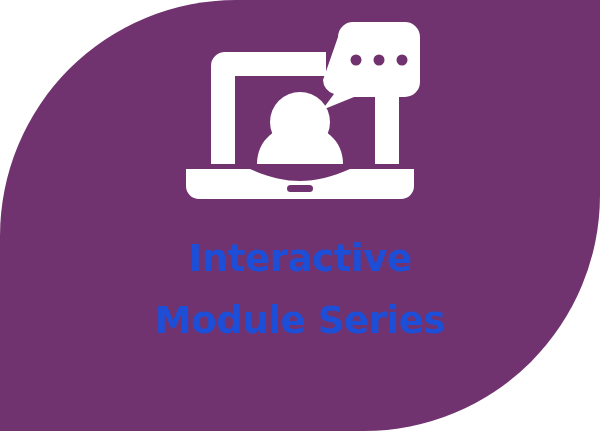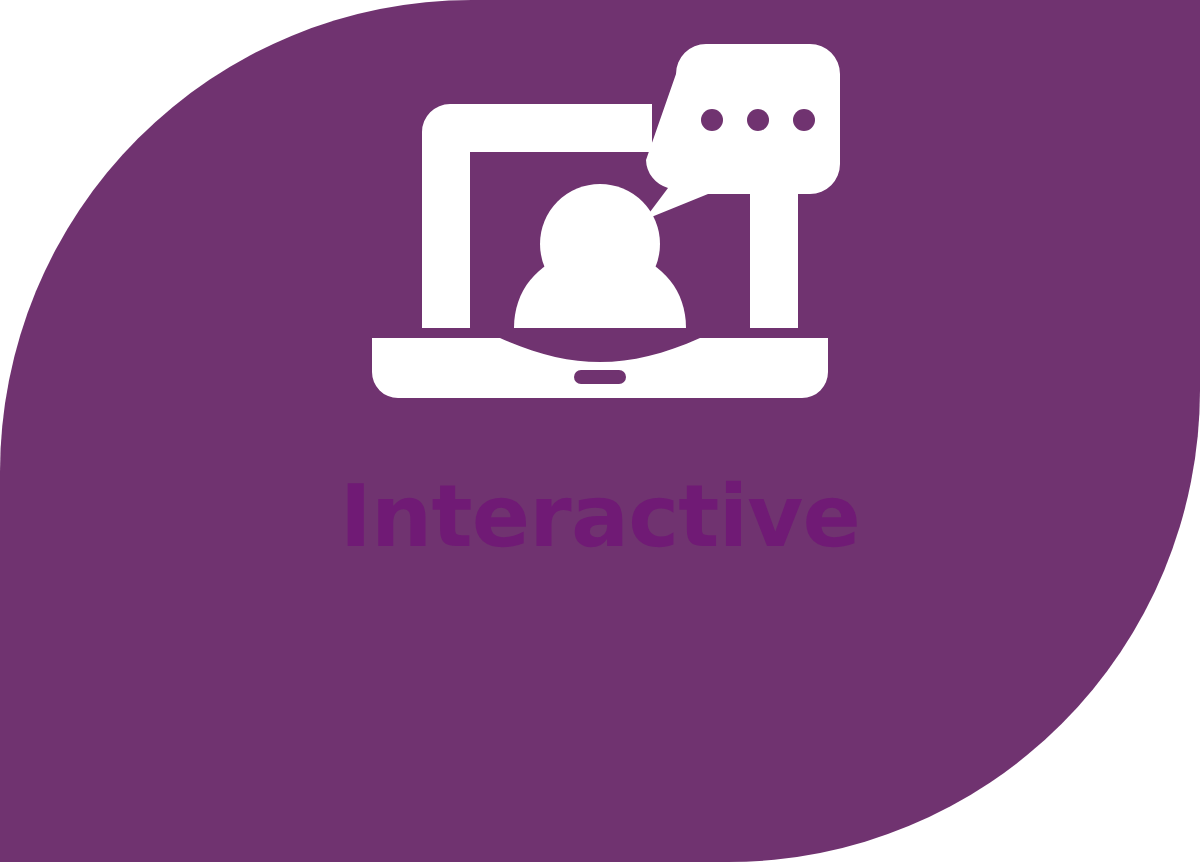--- a/index.html
+++ b/index.html
@@ -47,24 +47,24 @@
     left: 0;
     right: 0;
     top: 228px;
     text-align: center;
     color: #ffffff;
   }
   .title-line {
     display: block;
     font-family: "DejaVu Sans", "Liberation Sans", sans-serif;
     font-weight: bold;
-    font-size: 43px;
+    font-size: 37px;
     line-height: 62px;
     letter-spacing: -0.4px;
-    color: #701a75;
+    color: #1d4ed8;
     white-space: nowrap;
   }
 </style>
 </head>
 <body>
 
 <div id="card">
 
   <div class="leaf-shape"></div>
 
@@ -118,15 +118,16 @@
                Z" fill="#ffffff"></path>
 
       <circle cx="176" cy="38" r="5.5" fill="#703370"></circle>
       <circle cx="199" cy="38" r="5.5" fill="#703370"></circle>
       <circle cx="222" cy="38" r="5.5" fill="#703370"></circle>
     </svg>
   </div>
 
   <div class="title-block">
     <span class="title-line">Interactive</span>
+    <span class="title-line">Module Series</span>
   </div>
 
 </div>
 
 </body></html>

